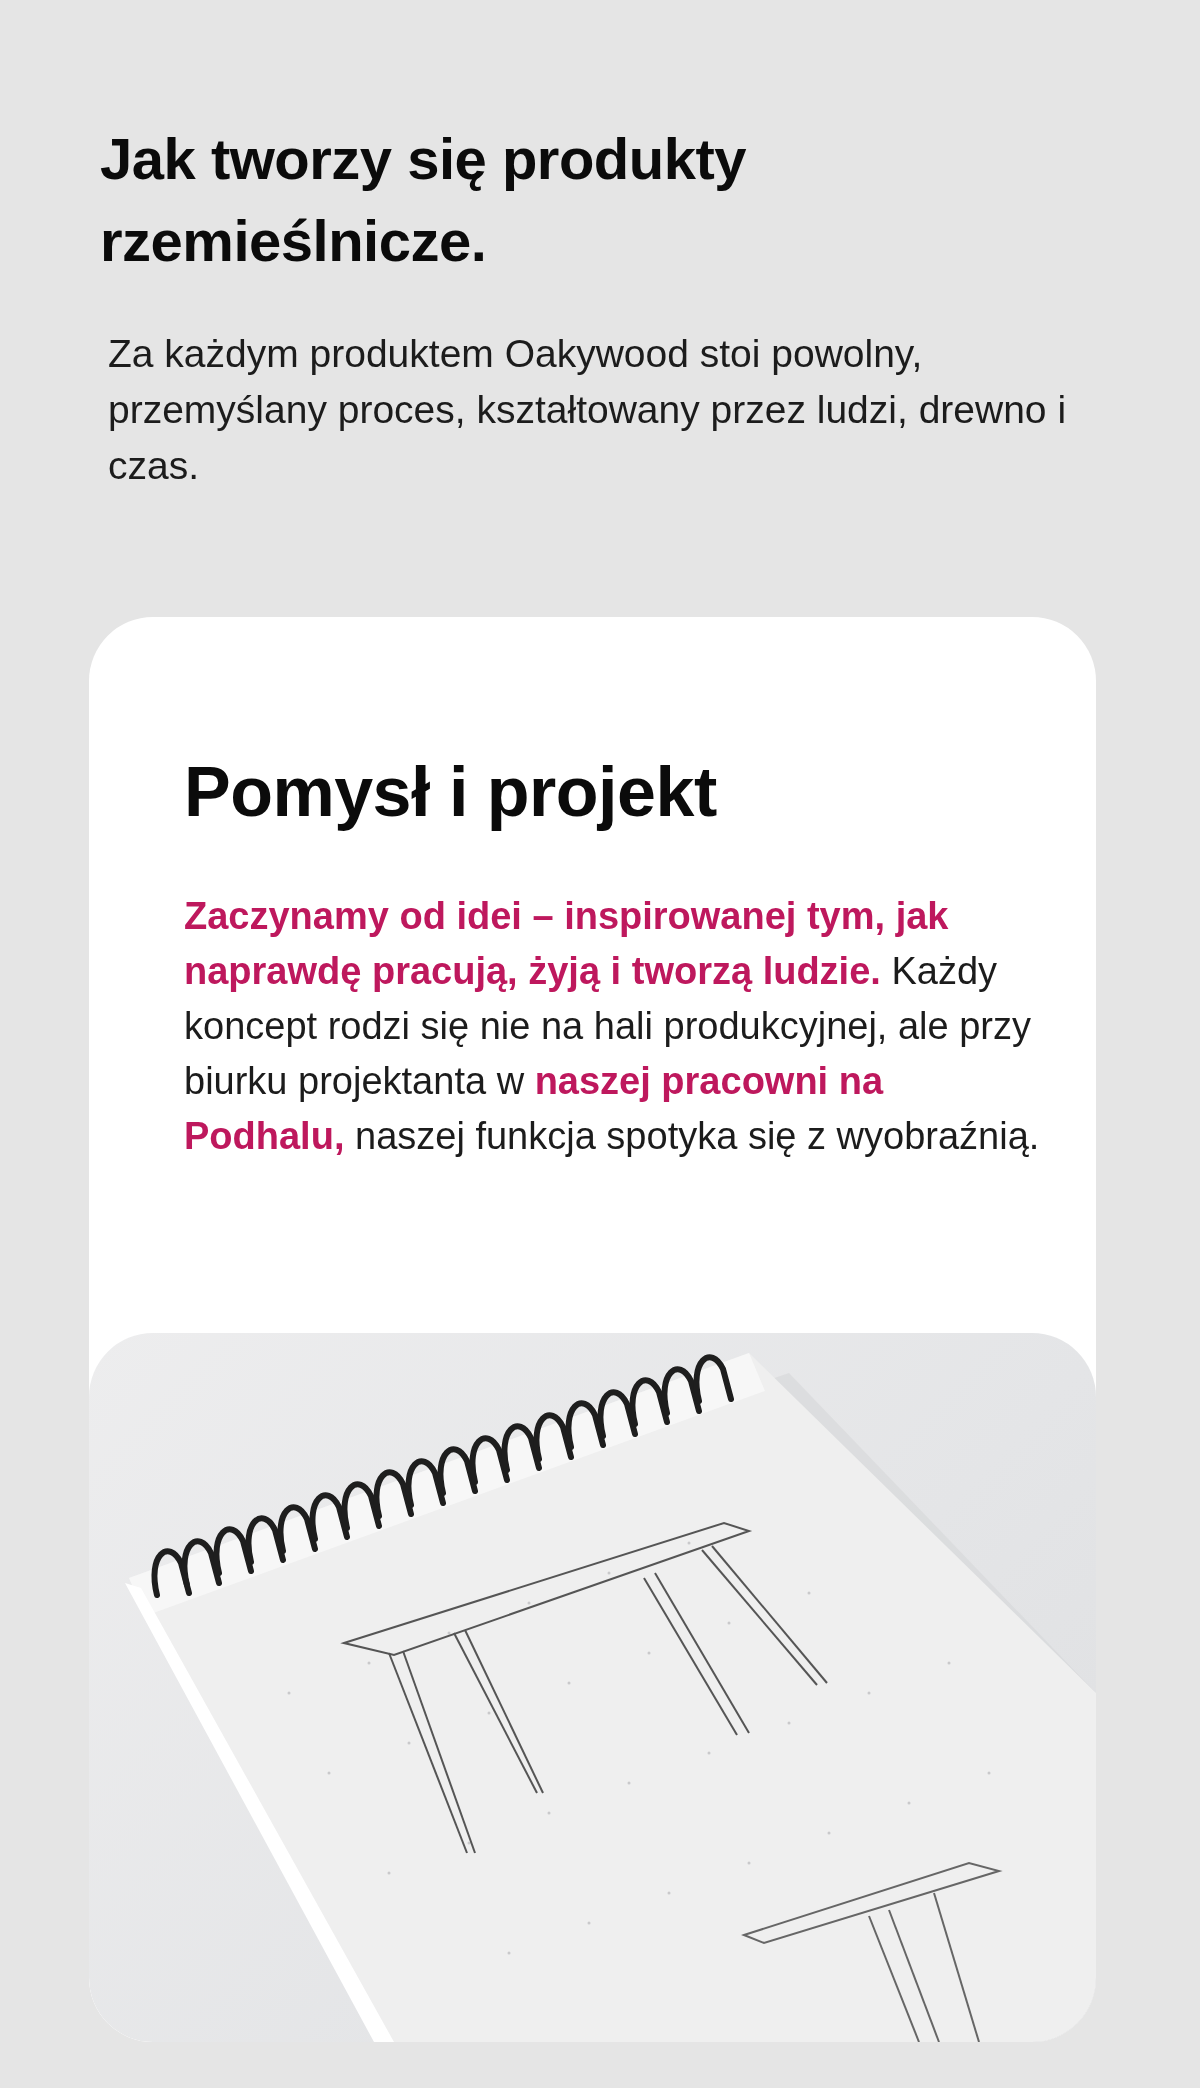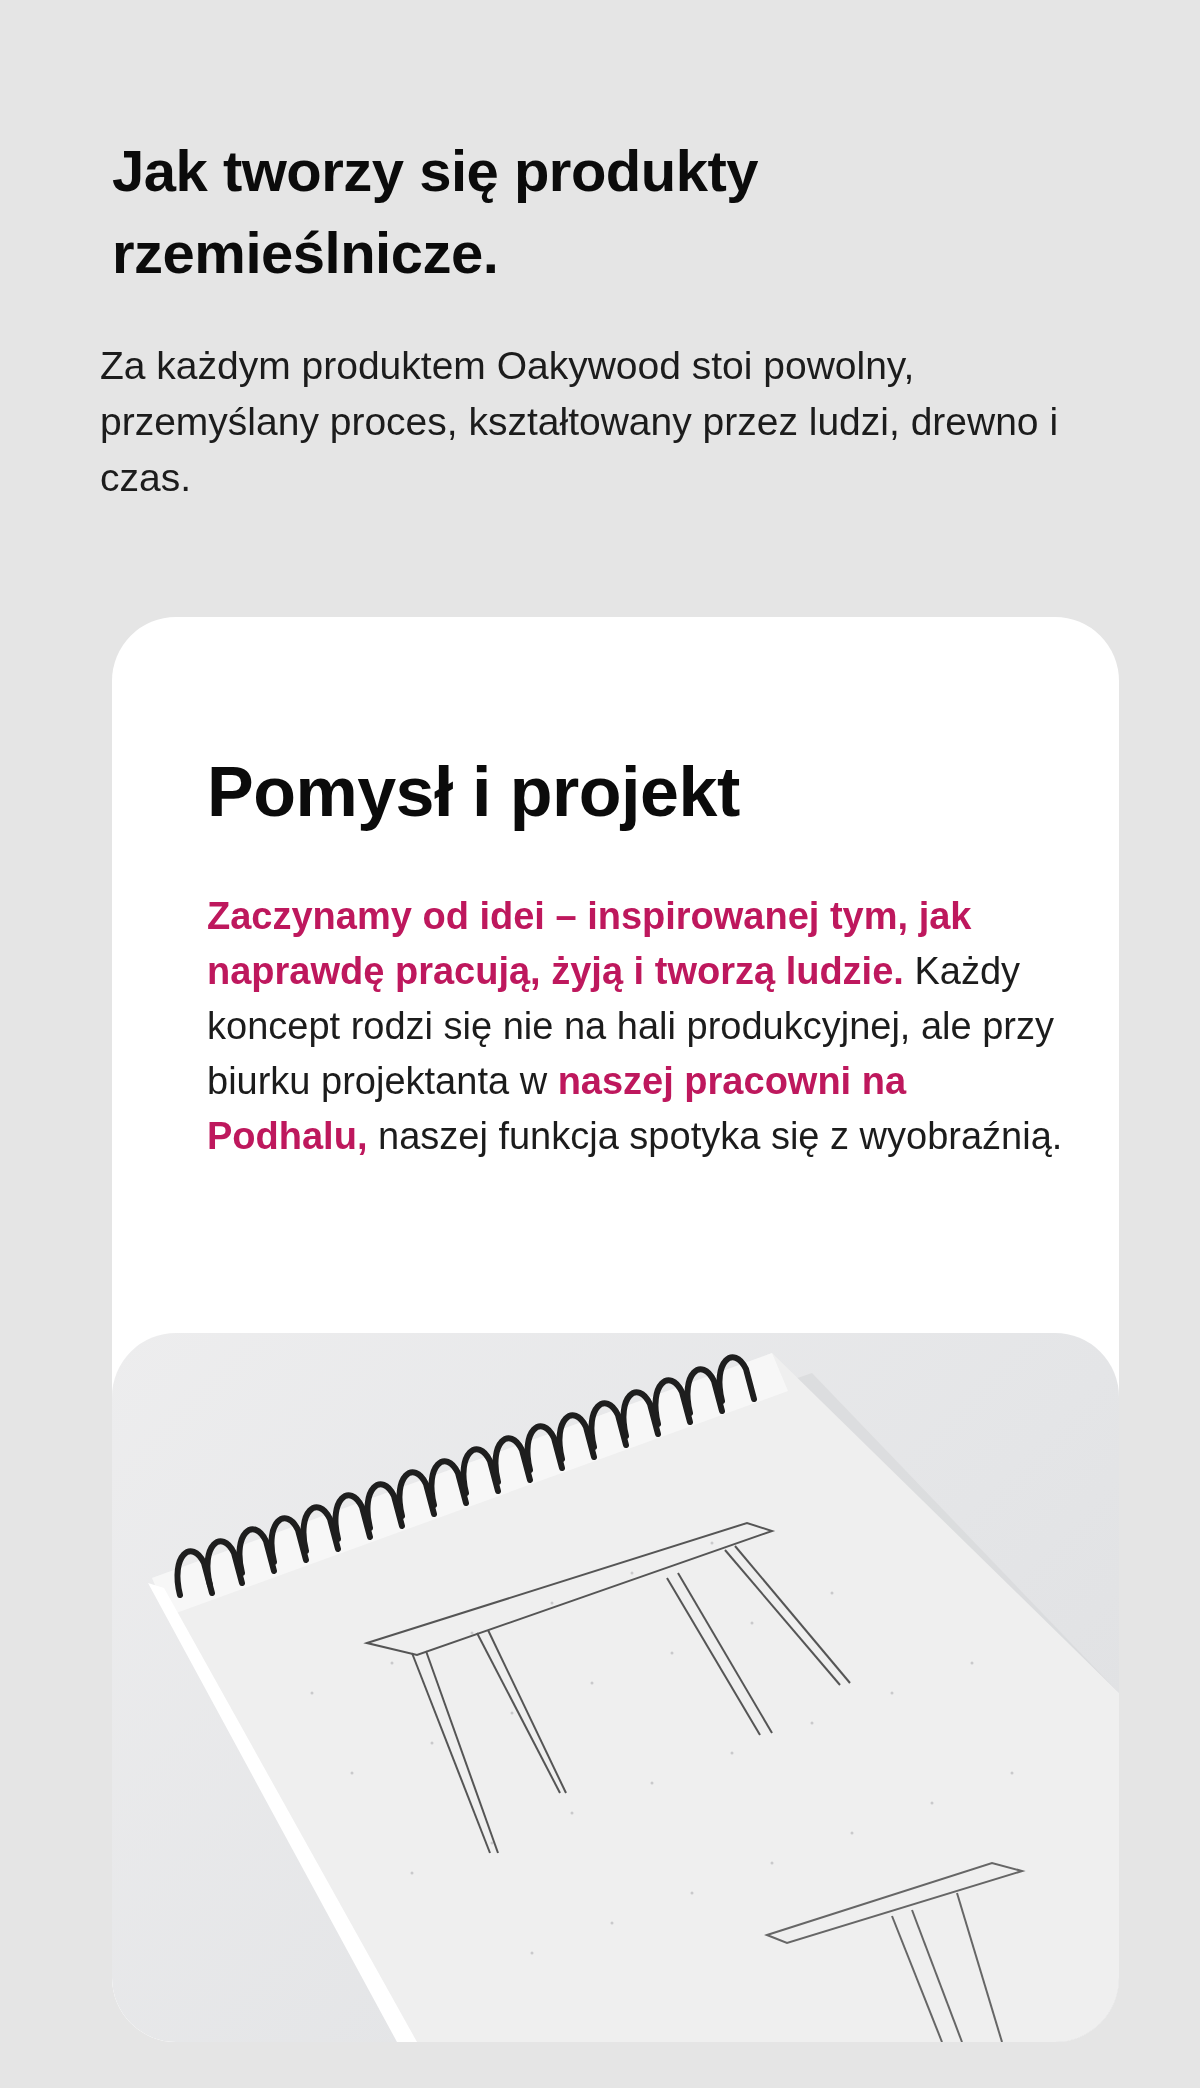--- a/index.html
+++ b/index.html
@@ -5,29 +5,29 @@
   html, body { margin: 0; padding: 0; }
   body {
     width: 1200px; height: 2088px; overflow: hidden;
     background: #e5e5e5;
     font-family: "Liberation Sans", "DejaVu Sans", sans-serif;
     color: #111;
     position: relative;
   }
   .intro { position: absolute; left: 100px; top: 118px; width: 960px; }
   .intro h1 {
-    margin: 12px; font-size: 58px; line-height: 82px; font-weight: 700;
+    margin: 0; font-size: 58px; line-height: 82px; font-weight: 700;
     letter-spacing: -0.5px; color: #0b0b0b;
   }
   .intro p {
-    margin: 44px 0 0 0; font-size: 39px; line-height: 56px; font-weight: 400;
+    margin: 44px 0 0 8px; font-size: 39px; line-height: 56px; font-weight: 400;
     color: #1c1c1c; width: 960px;
   }
   .card {
-    position: absolute; left: 112px; top: 617px; width: 1007px; height: 1425px;
+    position: absolute; left: 89px; top: 617px; width: 1007px; height: 1425px;
     background: #ffffff; border-radius: 64px; overflow: hidden;
   }
   .card-text { position: absolute; left: 95px; top: 130px; width: 870px; }
   .card h2 {
     margin: 0; font-size: 70px; line-height: 90px; font-weight: 700;
     letter-spacing: -0.5px; color: #0b0b0b;
   }
   .card p {
     margin: 52px 0 0 0; font-size: 38px; line-height: 55px; color: #1c1c1c;
   }

